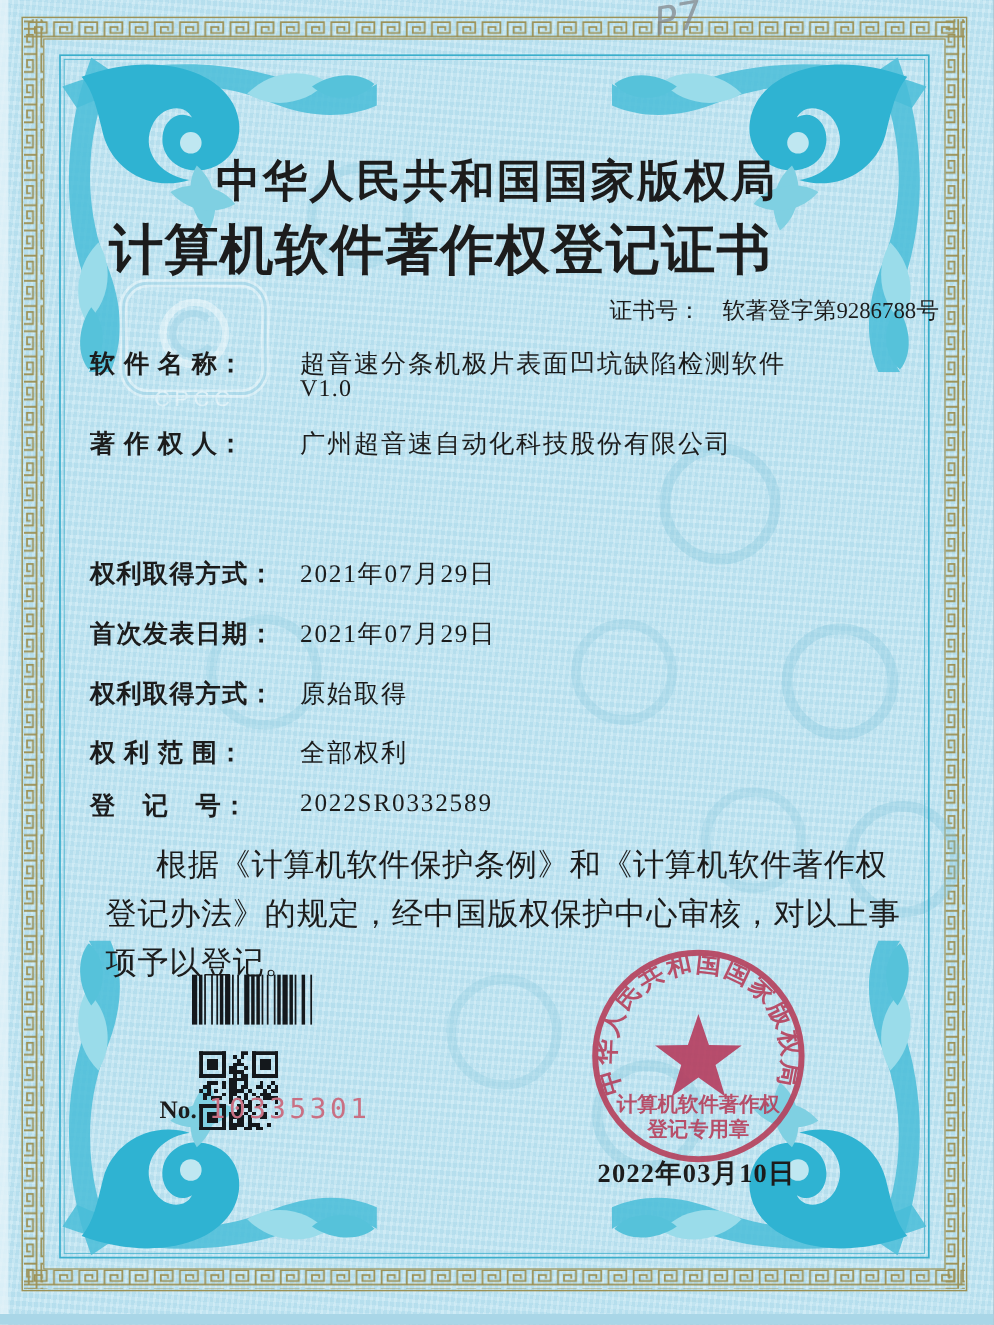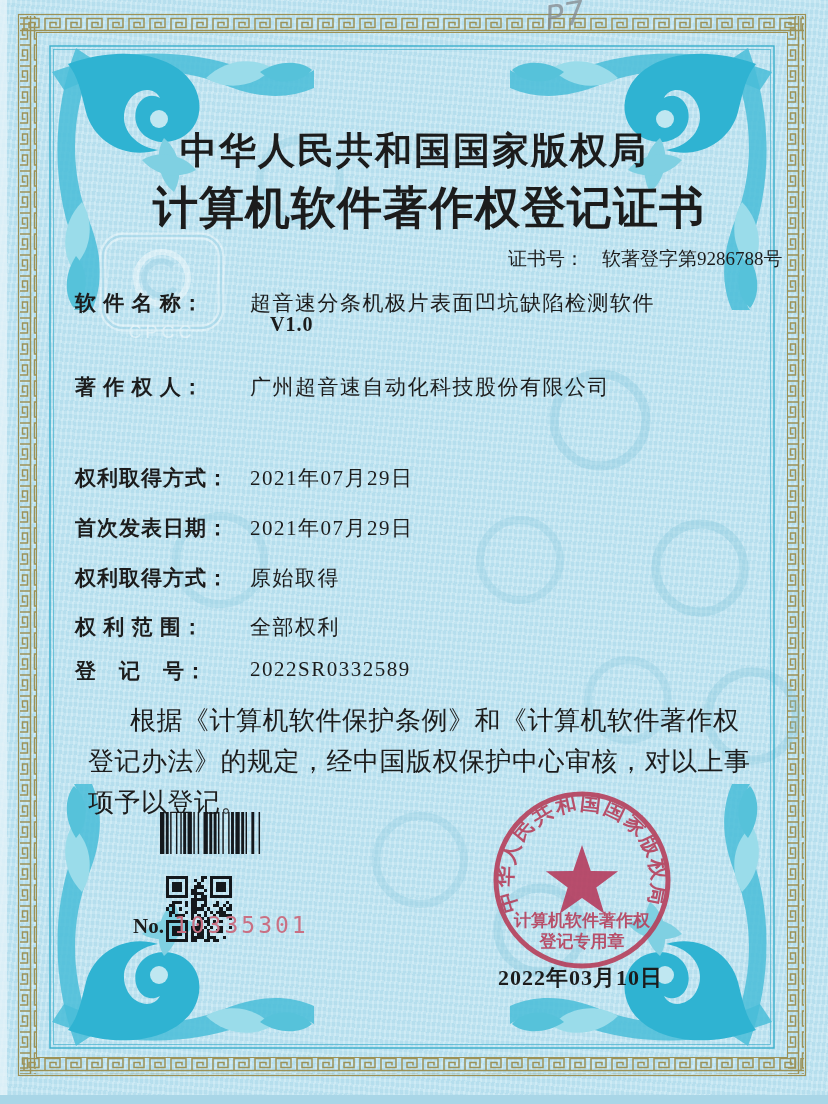--- a/index.html
+++ b/index.html
@@ -12,29 +12,29 @@
     font-family:"Liberation Serif", serif;
     color:#1c1c1c;
   }
   .abs{position:absolute;}
   svg{display:block;}
   .edge-bottom{left:0;right:0;bottom:0;height:9px;background:#a9d6e7;}
   .edge-left{left:0;top:0;bottom:0;width:7px;background:#e4f2f9;opacity:.8;}
 
   .authority{left:0;top:126px;width:828px;text-align:center;
     font-size:37px;font-weight:bold;letter-spacing:2px;white-space:nowrap;}
-  .cert-title{left:1px;top:178px;width:704px;text-align:right;
+  .cert-title{left:15px;top:178px;width:704px;text-align:center;
     font-size:45px;font-weight:bold;letter-spacing:1px;white-space:nowrap;}
   .certno{left:508px;top:246px;font-size:19px;font-weight:normal;white-space:nowrap;}
   .certno .gap{display:inline-block;width:18px;}
 
   .frow{left:75px;font-size:21px;white-space:nowrap;}
   .flabel{display:inline-block;font-weight:600;letter-spacing:1px;}
   .fvalue{position:absolute;left:175px;font-weight:500;letter-spacing:1.5px;}
-  .v2{left:250px;font-size:20px;font-weight:700;letter-spacing:1px;margin-left:20px;}
+  .v2{left:250px;font-size:20px;font-weight:400;letter-spacing:1px;}
 
   .statement{left:88px;top:700px;width:676px;font-size:26px;line-height:41px;
     text-indent:42px;font-weight:500;letter-spacing:0.5px;margin:0;}
 
   .serial{left:133px;top:912px;font-size:21px;font-weight:bold;white-space:nowrap;}
   .serial .num{font-family:"DejaVu Sans Mono", monospace;font-weight:400;
     font-size:23px;letter-spacing:3px;margin-left:10px;}
   .issue-date{left:498px;top:963px;font-size:22px;font-weight:bold;letter-spacing:1px;white-space:nowrap;text-align:center;}
 
   .pencil{left:545px;top:-4px;font-size:32px;color:#84898e;opacity:.75;
@@ -120,21 +120,21 @@
   <div class="abs certno">
     <span>证书号：</span><span class="gap"></span><span>软著登字第9286788号</span>
   </div>
 
   <div class="abs frow" style="top:289px">
     <span class="flabel">软 件 名 称：</span>
     <span class="fvalue">超音速分条机极片表面凹坑缺陷检测软件</span>
   </div>
   <div class="abs v2" style="top:313px">V1.0</div>
 
-  <div class="abs frow" style="top:373px">
+  <div class="abs frow" style="top:356px">
     <span class="flabel">著 作 权 人：</span>
     <span class="fvalue">广州超音速自动化科技股份有限公司</span>
   </div>
 
   <div class="abs frow" style="top:464px">
     <span class="flabel">权利取得方式：</span>
     <span class="fvalue">2021年07月29日</span>
   </div>
 
   <div class="abs frow" style="top:514px">

